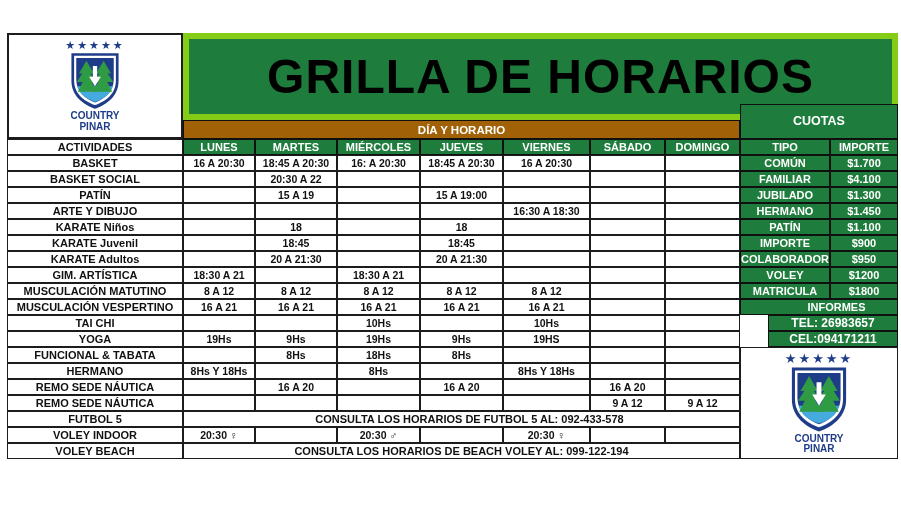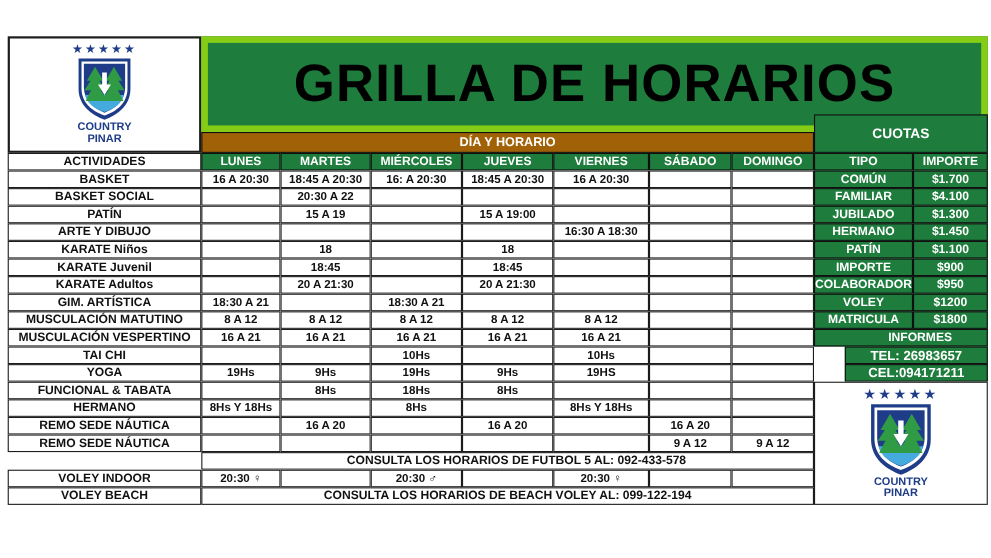--- a/index.html
+++ b/index.html
@@ -232,20 +232,21 @@
       <div class="cell time">16 A 20</div>
       <div class="cell time"></div>
       <div class="cell label">REMO SEDE NÁUTICA</div>
       <div class="cell time"></div>
       <div class="cell time"></div>
       <div class="cell time"></div>
       <div class="cell time"></div>
       <div class="cell time"></div>
       <div class="cell time">9 A 12</div>
       <div class="cell time">9 A 12</div>
+      <div class="cell label">FUTBOL 5</div>
       <div class="cell msg" style="grid-column: 2 / -1; padding-left: 16px;">CONSULTA LOS HORARIOS DE FUTBOL 5 AL: 092-433-578</div>
       <div class="cell label">VOLEY INDOOR</div>
       <div class="cell time">20:30 ♀</div>
       <div class="cell time"></div>
       <div class="cell time">20:30 ♂</div>
       <div class="cell time"></div>
       <div class="cell time">20:30 ♀</div>
       <div class="cell time"></div>
       <div class="cell time"></div>
       <div class="cell label">VOLEY BEACH</div>

